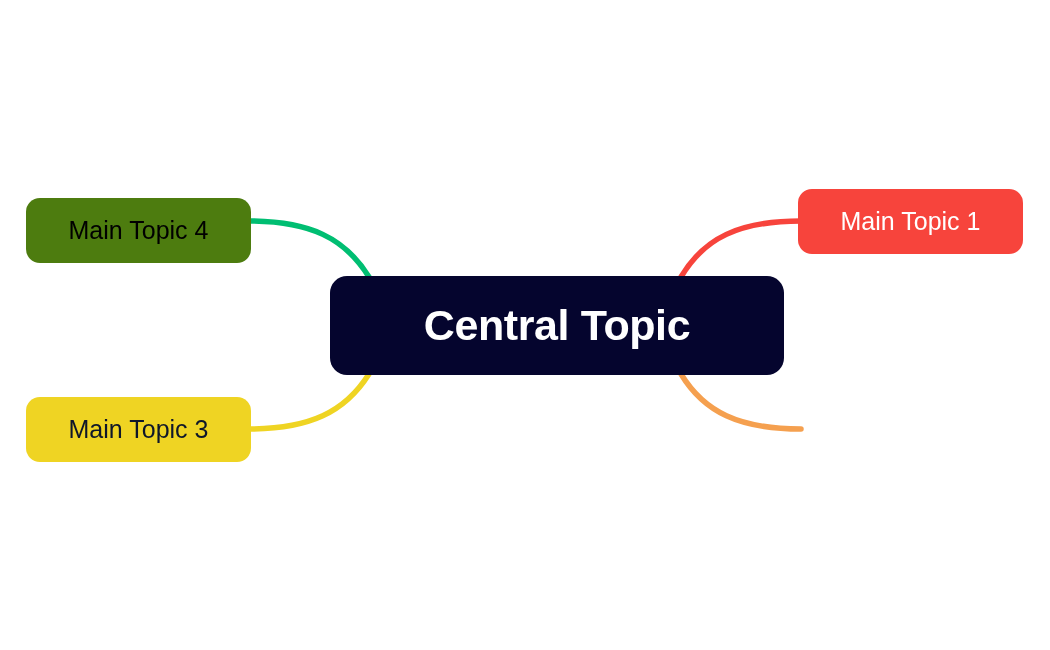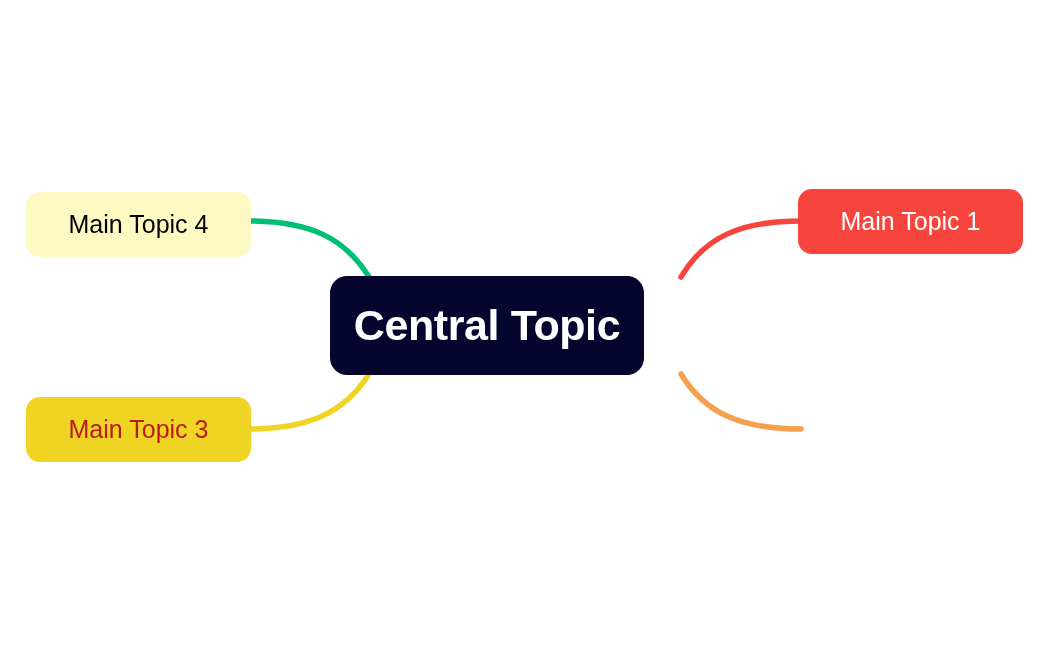--- a/index.html
+++ b/index.html
@@ -38,52 +38,52 @@
   }
   .node-label {
     display: block;
     line-height: 1;
   }
 
   
   #node-central {
     left: 330px;
     top: 276px;
-    width: 314px;
+    width: 454px;
     height: 99px;
     background: #05052e;
     border-radius: 17px;
   }
   #node-central .node-label {
     color: #ffffff;
     font-size: 43px;
     font-weight: 700;
     letter-spacing: -0.4px;
   }
 
   
   .branch {
     width: 225px;
     height: 65px;
     font-size: 25px;
     font-weight: 500;
   }
   #node-topic-4 {
     left: 26px;
-    top: 192px;
-    background: #fef9c3;
+    top: 198px;
+    background: #4d7c0f;
   }
   #node-topic-4 .node-label { color: #000000; }
 
   #node-topic-3 {
     left: 26px;
     top: 397px;
     background: #efd423;
   }
-  #node-topic-3 .node-label { color: #b91c1c; }
+  #node-topic-3 .node-label { color: #0f172a; }
 
   #node-topic-1 {
     left: 798px;
     top: 189px;
     background: #f7443c;
   }
   #node-topic-1 .node-label { color: #ffffff; text-align: right; }
 
   #node-topic-2 {
     left: 798px;

